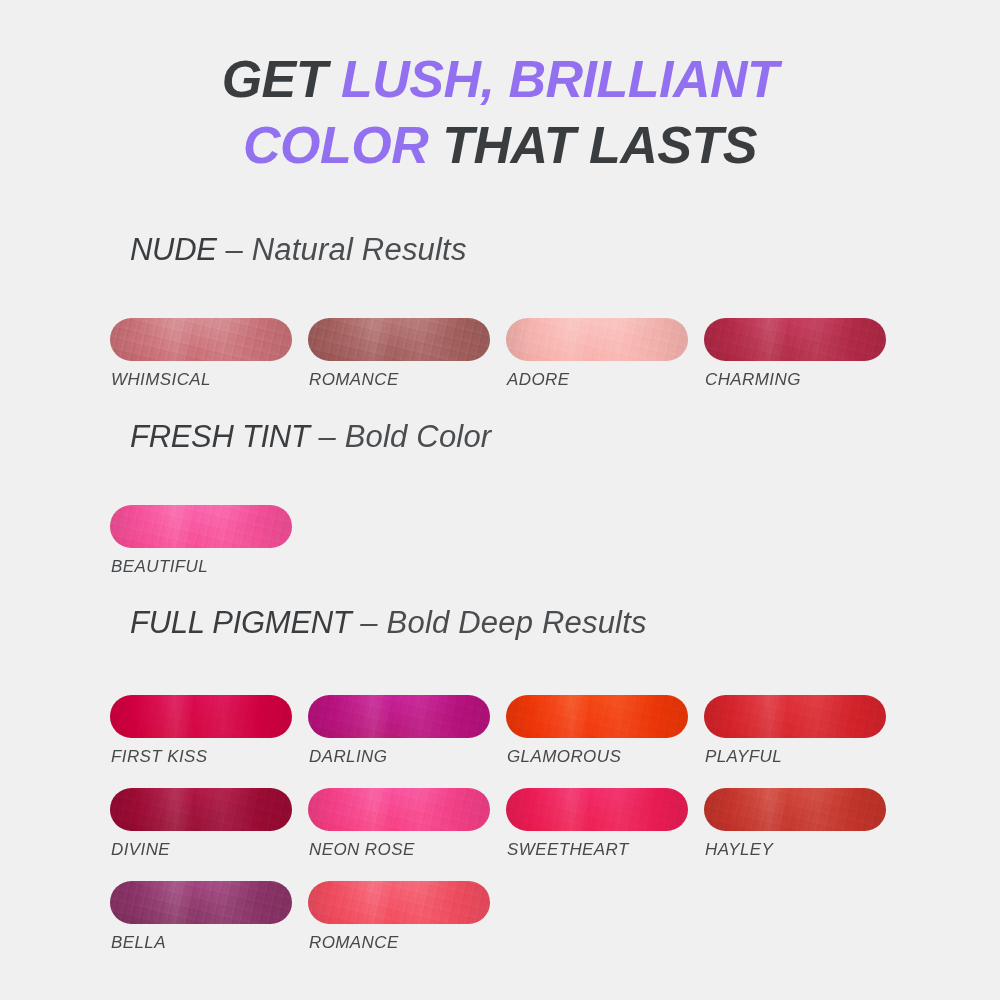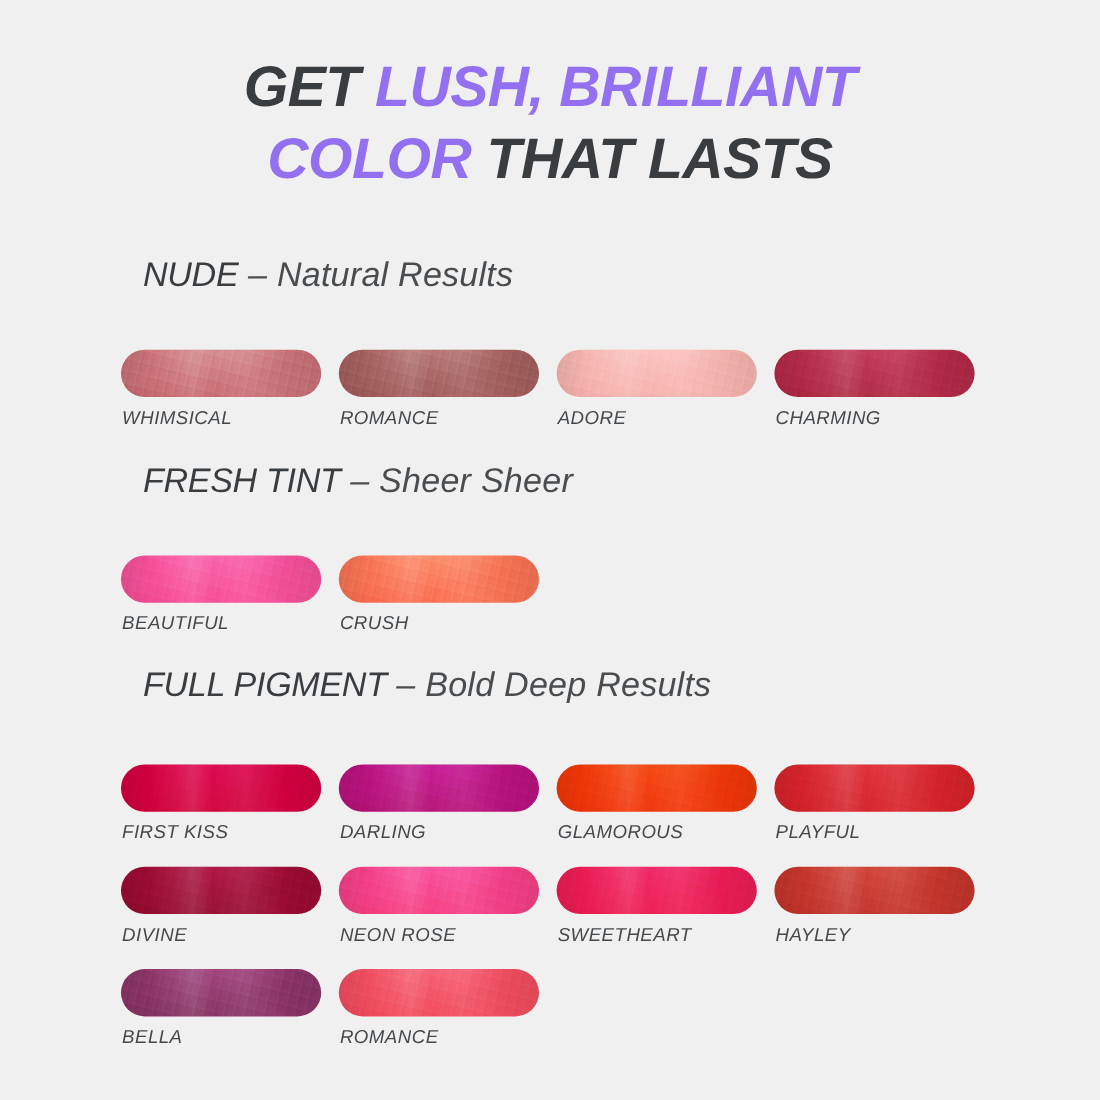--- a/index.html
+++ b/index.html
@@ -152,31 +152,27 @@
         <div class="swatch-cell">
           <div class="swatch" style="background:#b52a48;"></div>
           <div class="swatch-label">CHARMING</div>
         </div>
       </div>
     </div>
   </div>
 
   <div class="section" style="top:421px;">
     <div class="section-heading">
-      <span class="sh-bold">FRESH TINT</span><span class="sh-light"> – </span><span class="sh-light">Sheer Sheer</span>
+      <span class="sh-bold">FRESH TINT</span><span class="sh-light"> – </span><span class="sh-light">Bold Color</span>
     </div>
     <div class="swatch-rows">
       <div class="swatch-row">
         <div class="swatch-cell">
           <div class="swatch" style="background:#f8509a;"></div>
           <div class="swatch-label">BEAUTIFUL</div>
-        </div>
-        <div class="swatch-cell">
-          <div class="swatch" style="background:#fb7455;"></div>
-          <div class="swatch-label">CRUSH</div>
         </div>
       </div>
     </div>
   </div>
 
   <div class="section" style="top:607px;">
     <div class="section-heading">
       <span class="sh-bold">FULL PIGMENT</span><span class="sh-light"> – </span><span class="sh-light">Bold Deep Results</span>
     </div>
     <div class="swatch-rows" style="top:56px;">

